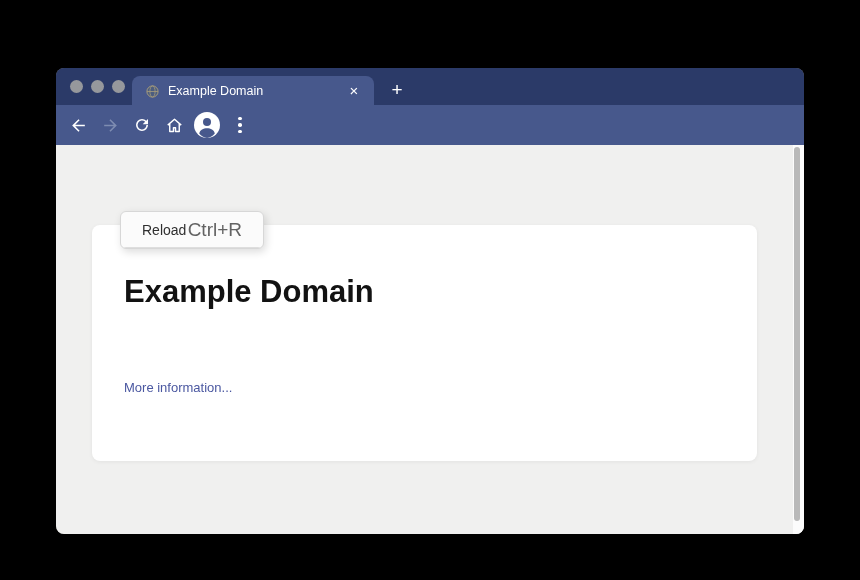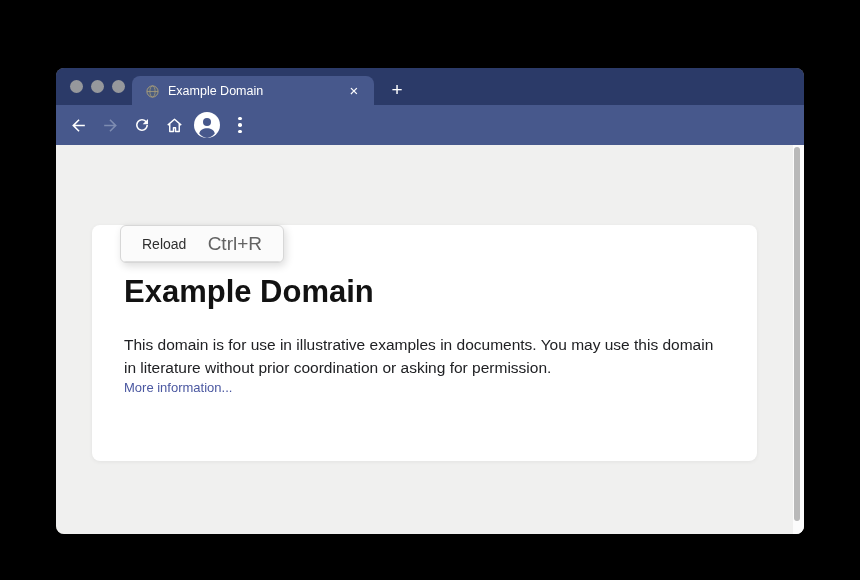--- a/index.html
+++ b/index.html
@@ -85,21 +85,21 @@
     position: absolute; left: 32px; top: 108px; width: 592px; margin: 0;
     font-size: 15.5px; line-height: 1.5; color: #202124;
   }
   .card a {
     position: absolute; left: 32px; top: 155px;
     font-size: 13px; color: #4a57a0; text-decoration: none;
   }
 
   
   .context-menu {
-    position: absolute; left: 64px; top: 80px; width: 164px;
+    position: absolute; left: 64px; top: 66px; width: 144px;
     background: #fbfbfb; border: 1px solid #d7d7d7; border-radius: 6px;
     box-shadow: 2px 3px 8px rgba(0,0,0,.14); z-index: 10; overflow: hidden;
   }
   .menu-item {
     height: 35px; display: flex; align-items: center; justify-content: space-between;
     padding: 0 21px;
   }
   .menu-item .label { font-size: 14px; color: #2f2f2f; }
   .menu-item .shortcut { font-size: 19px; color: #636363; }
   .menu-divider { height: 1px; background: #dedede; }
@@ -166,21 +166,20 @@
         <i></i>
         <i></i>
         <i></i>
       </span>
   </div>
 
   <div class="page">
 
     <div class="card">
       <h1>Example Domain</h1>
-      <p>This domain is for use in illustrative examples in documents. You may use this domain in literature without prior coordination or asking for permission.</p>
       <a href="#">More information...</a>
     </div>
 
     <div class="context-menu">
       <div class="menu-item">
         <span class="label">Reload</span>
         <span class="shortcut">Ctrl+R</span>
       </div>
       <div class="menu-divider"></div>
     </div>

